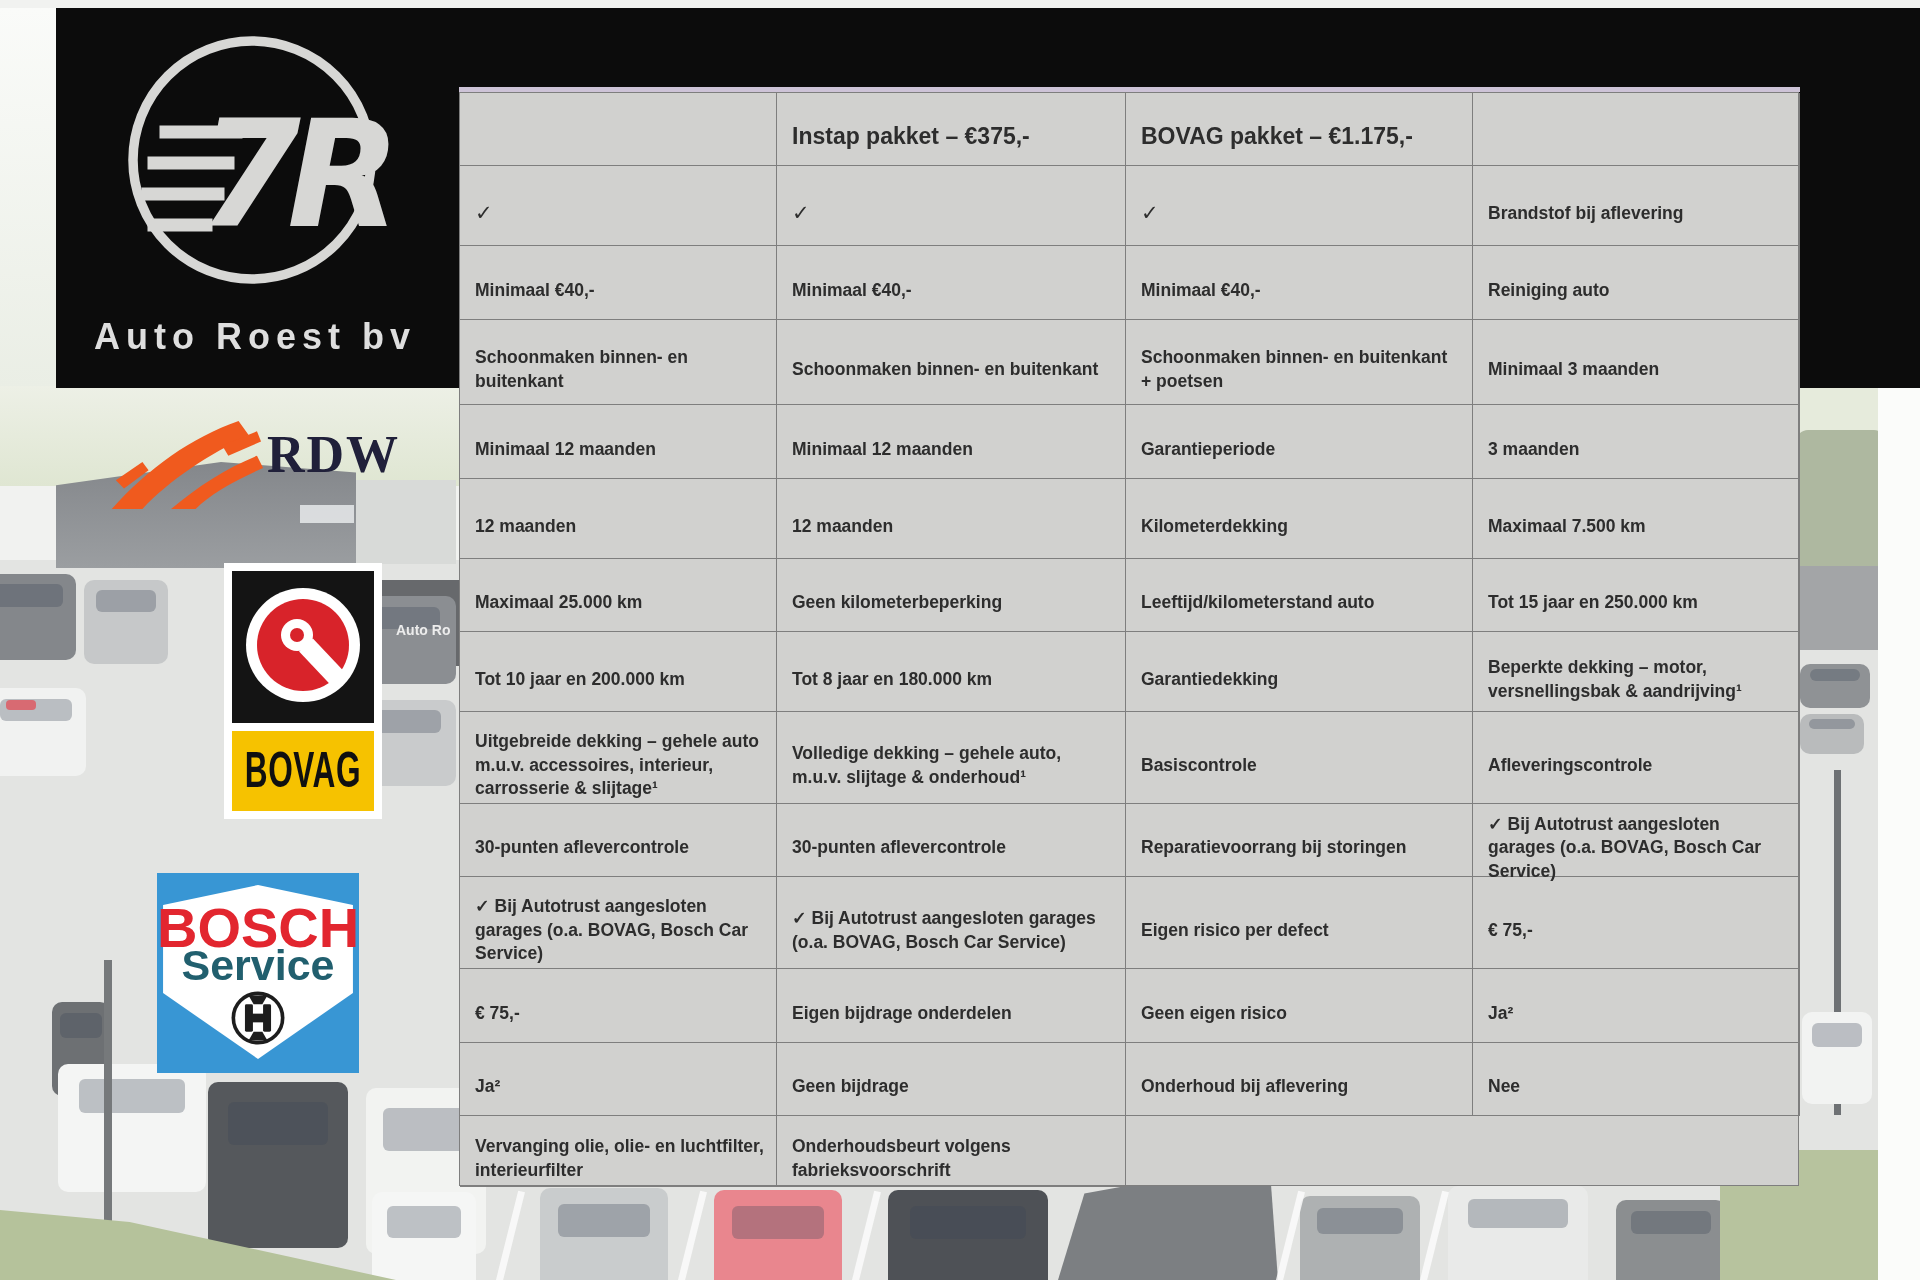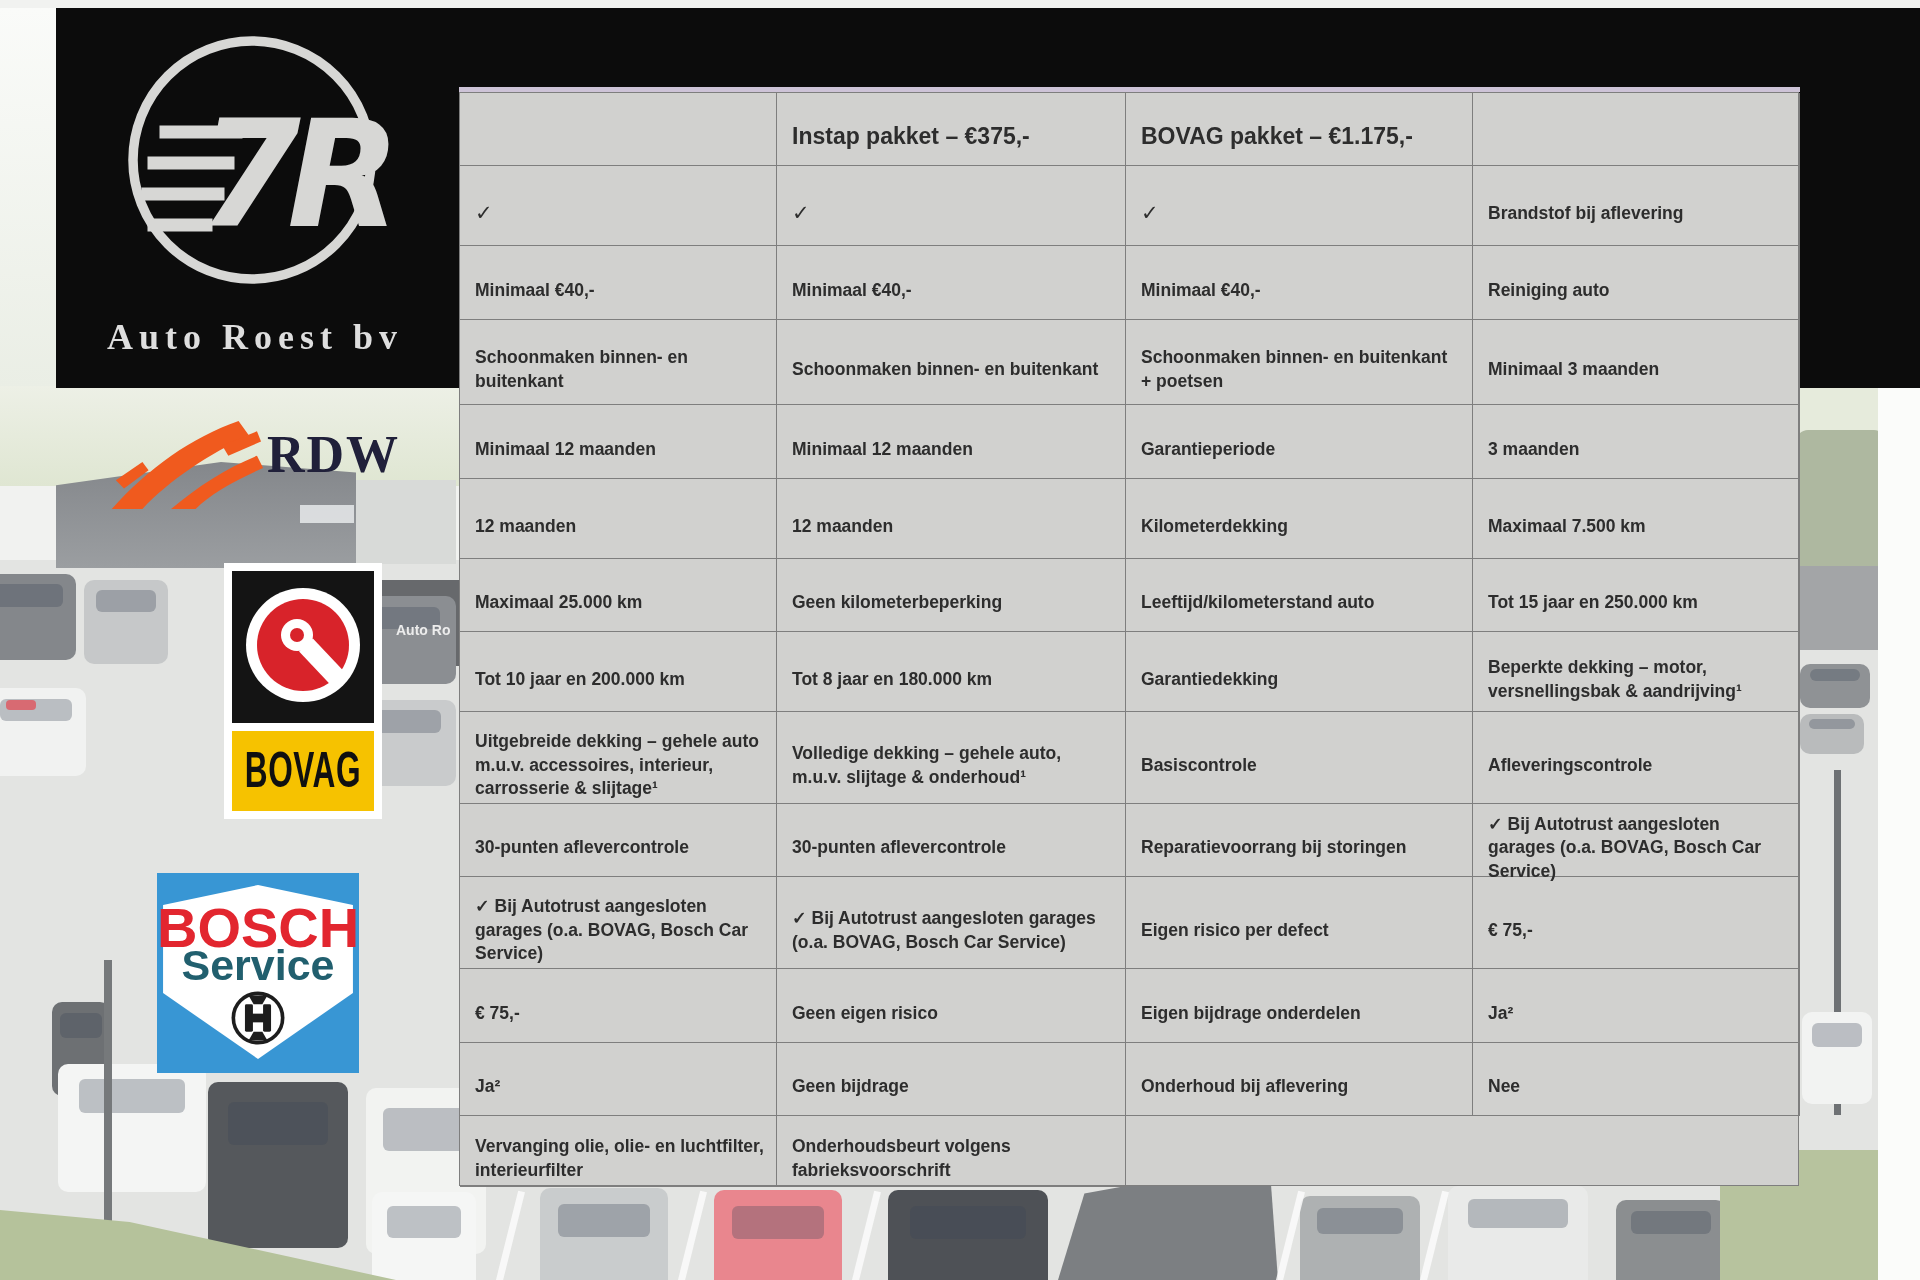--- a/index.html
+++ b/index.html
@@ -6,21 +6,21 @@
   .stage{position:relative;width:1920px;height:1280px;overflow:hidden;
          font-family:"Liberation Sans",sans-serif;background:#f1f2f0;}
   .ph{position:absolute;}
   .car{position:absolute;border-radius:10px;}
   .car::after{content:"";position:absolute;left:14%;right:14%;top:12%;height:26%;
               border-radius:6px;background:rgba(58,70,86,.30);}
   .pline{position:absolute;width:7px;background:rgba(252,252,252,.85);transform:rotate(14deg);}
   
   .band{position:absolute;left:56px;top:8px;width:1864px;height:380px;background:#0c0c0c;z-index:2;}
   .brand-name{position:absolute;left:80px;top:316px;width:350px;text-align:center;
-              font-size:36px;font-weight:700;letter-spacing:6px;color:#dedede;z-index:3;font-family:Liberation Serif, serif;}
+              font-size:36px;font-weight:700;letter-spacing:6px;color:#dedede;z-index:3;}
   
   .accent{position:absolute;left:459px;top:87px;width:1341px;height:5px;background:#cdc3d7;z-index:3;}
   .table{position:absolute;left:459px;top:92px;width:1340px;height:1094px;z-index:3;
          display:grid;grid-template-columns:317px 349px 347px 327px;
          grid-template-rows:73px 80px 74px 85px 74px 80px 73px 80px 92px 73px 92px 74px 73px 71px;
          background:#d1d1cf;border:1px solid #7e7e7e;box-sizing:border-box;}
   .cell{border-right:1px solid #7e7e7e;border-bottom:1px solid #7e7e7e;box-sizing:border-box;
         display:flex;align-items:center;padding:24px 12px 8px 15px;
         font-size:17.5px;font-weight:700;color:#2d2d2d;line-height:1.35;}
   .cell.head{font-size:23px;white-space:nowrap;}
@@ -156,22 +156,22 @@
       <div class="cell label">Afleveringscontrole</div>
       <div class="cell">30-punten aflevercontrole</div>
       <div class="cell">30-punten aflevercontrole</div>
       <div class="cell label">Reparatievoorrang bij storingen</div>
       <div class="cell">✓ Bij Autotrust aangesloten garages (o.a. BOVAG, Bosch Car Service)</div>
       <div class="cell">✓ Bij Autotrust aangesloten garages (o.a. BOVAG, Bosch Car Service)</div>
       <div class="cell">✓ Bij Autotrust aangesloten garages (o.a. BOVAG, Bosch Car Service)</div>
       <div class="cell label">Eigen risico per defect</div>
       <div class="cell">€ 75,-</div>
       <div class="cell">€ 75,-</div>
+      <div class="cell label">Eigen bijdrage onderdelen</div>
       <div class="cell">Geen eigen risico</div>
-      <div class="cell label">Eigen bijdrage onderdelen</div>
       <div class="cell">Ja²</div>
       <div class="cell">Ja²</div>
       <div class="cell">Geen bijdrage</div>
       <div class="cell label">Onderhoud bij aflevering</div>
       <div class="cell">Nee</div>
       <div class="cell">Vervanging olie, olie- en luchtfilter, interieurfilter</div>
       <div class="cell">Onderhoudsbeurt volgens fabrieksvoorschrift</div>
     </div>
 
   <div class="rdw">

